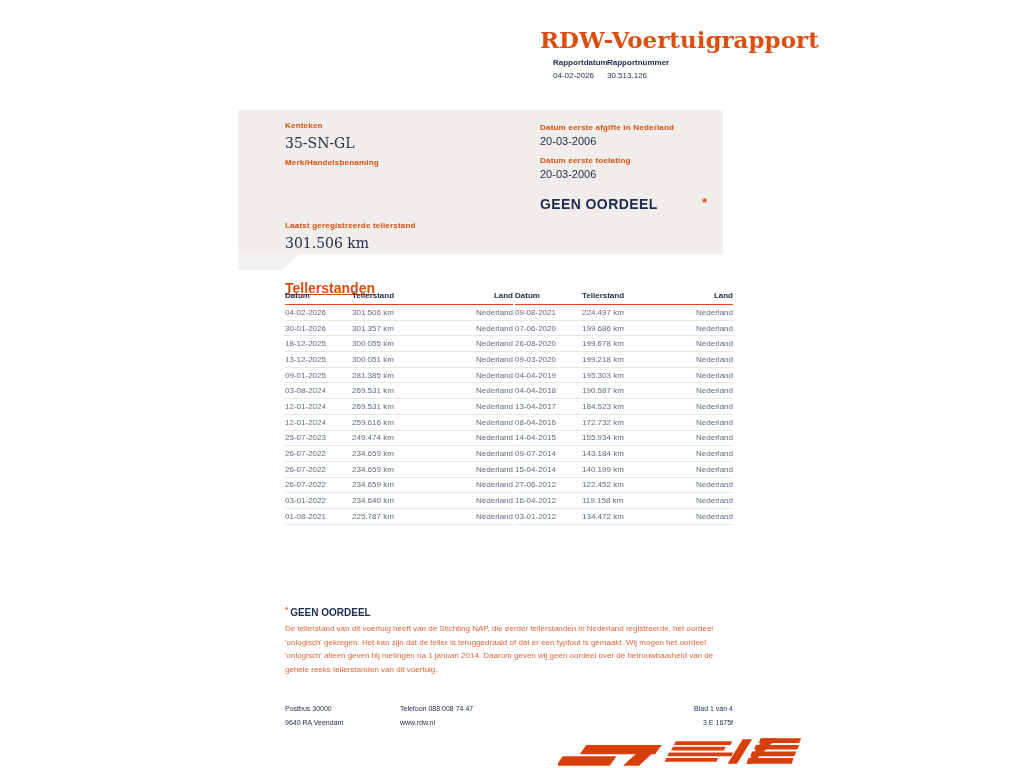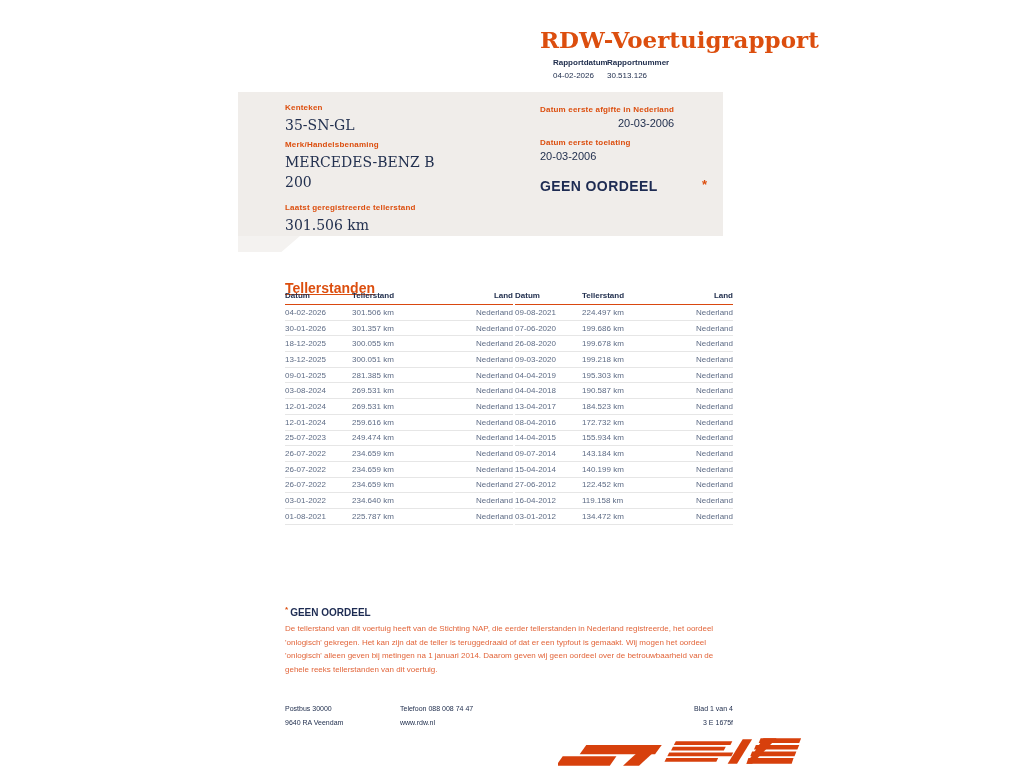--- a/index.html
+++ b/index.html
@@ -12,31 +12,31 @@
   .logo-word{position:absolute;left:82px;top:2px;font-family:"DejaVu Serif", serif;
              font-size:26px;font-weight:bold;color:#253557;letter-spacing:1px;}
   .doc-title{position:absolute;left:540px;top:26px;font-family:"DejaVu Serif", serif;
              font-size:23px;font-weight:bold;color:#DC4E0E;}
   .meta{position:absolute;top:58px;font-size:8px;color:#22304F;}
   .meta .lbl{font-weight:bold;margin-bottom:4px;}
   .meta-date{left:540px;margin-left:13px;}
   .meta-num{left:607px;}
 
   
-  .panel{position:absolute;left:238px;top:92px;width:485px;height:144px;background:#F0EDEA;}
+  .panel{position:absolute;left:238px;top:110px;width:485px;height:144px;background:#F0EDEA;}
   .panel::after{content:"";position:absolute;left:0;top:144px;width:62px;height:16px;
                 background:#F4F2F0;clip-path:polygon(0 0,100% 0,70% 100%,0 100%);}
   .olabel{font-size:8px;font-weight:bold;color:#DC4E0E;letter-spacing:.2px;}
   .bigval{font-family:"DejaVu Serif", serif;font-size:14px;color:#22304F;line-height:20px;}
   .smallval{font-size:11px;color:#22304F;}
   .fld{position:absolute;}
   .f-kenteken{left:47px;top:11px;}
   .f-merk{left:47px;top:48px;width:150px;}
   .f-teller{left:47px;top:111px;}
-  .f-afgifte{left:302px;top:13px;text-align:right;}
+  .f-afgifte{left:302px;top:13px;}
   .f-toelating{left:302px;top:46px;}
   .fld .olabel{margin-bottom:3px;}
   .oordeel{position:absolute;left:302px;top:86px;font-size:14px;font-weight:bold;
            color:#1D2B52;letter-spacing:.4px;}
   .oordeel-star{position:absolute;left:464px;top:85px;font-size:13px;font-weight:bold;color:#DC4E0E;}
 
   
   .tables-title{position:absolute;left:285px;top:280px;font-size:14px;font-weight:bold;color:#DC4E0E;text-decoration:underline;}
   .mtable{position:absolute;top:291px;width:228px;font-size:8px;color:#5D6B85;}
   .mtable-left{left:285px;}
@@ -82,21 +82,20 @@
     <div>30.513.126</div>
   </div>
 
   <div class="panel">
     <div class="fld f-kenteken">
       <div class="olabel">Kenteken</div>
       <div class="bigval">35-SN-GL</div>
     </div>
     <div class="fld f-merk">
       <div class="olabel">Merk/Handelsbenaming</div>
-      <div class="bigval">MERCEDES-BENZ B 200</div>
     </div>
     <div class="fld f-teller">
       <div class="olabel">Laatst geregistreerde tellerstand</div>
       <div class="bigval">301.506 km</div>
     </div>
     <div class="fld f-afgifte">
       <div class="olabel">Datum eerste afgifte in Nederland</div>
       <div class="smallval">20-03-2006</div>
     </div>
     <div class="fld f-toelating">

